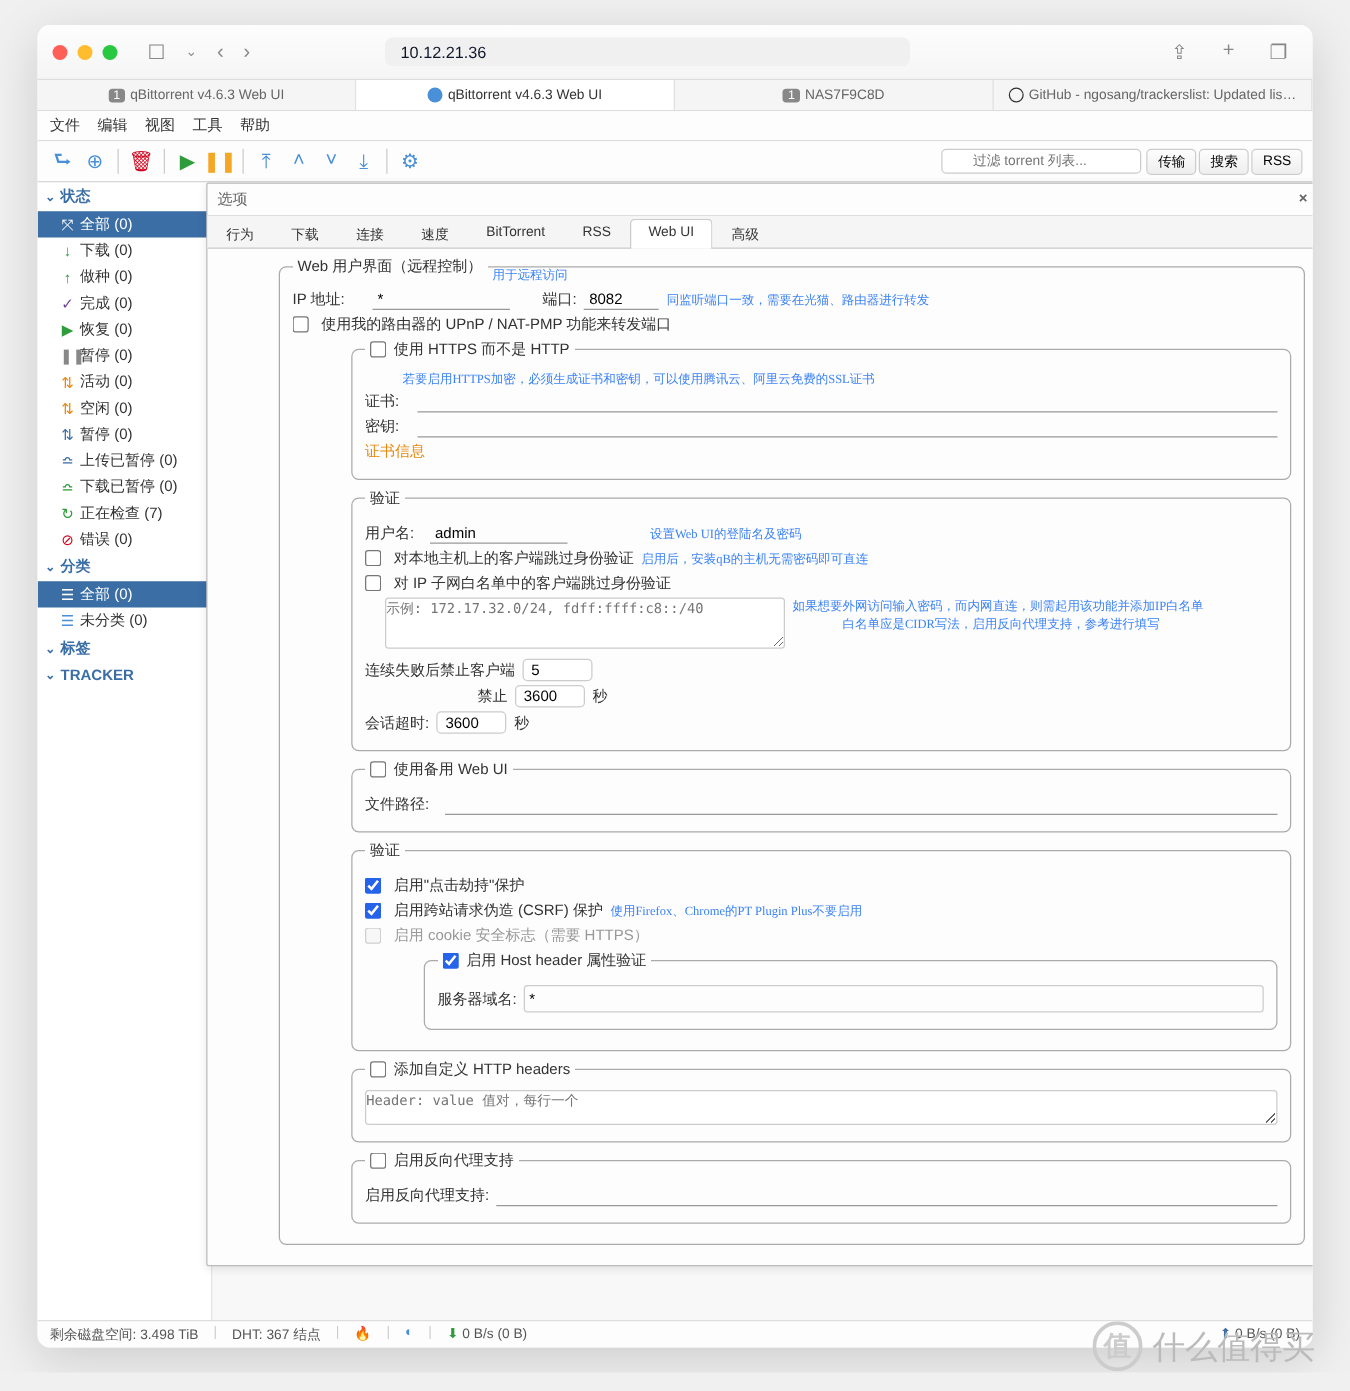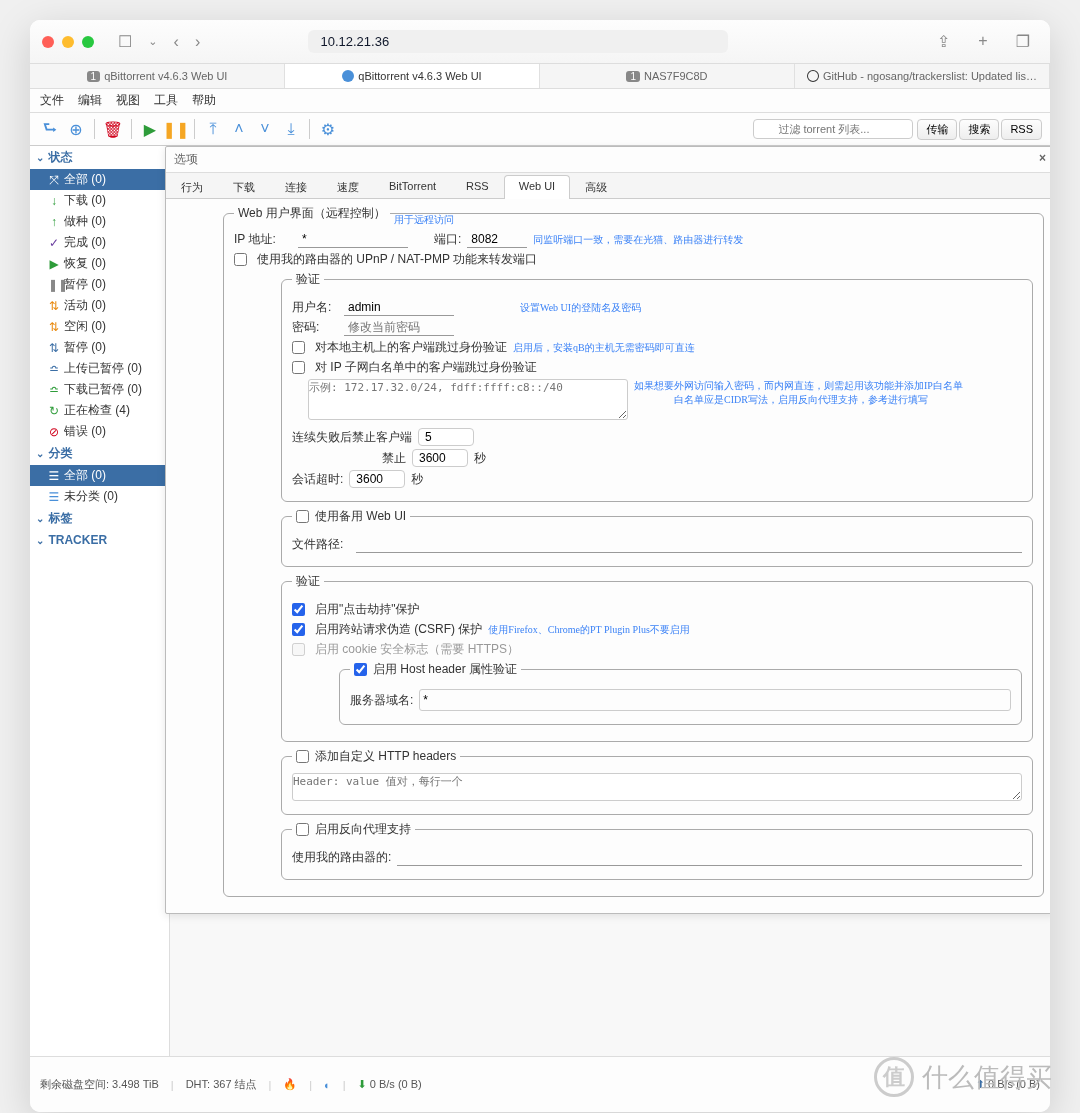--- a/index.html
+++ b/index.html
@@ -49,21 +49,21 @@
 .row { display: flex; align-items: center; gap: 6px; margin: 3px 0; flex-wrap: wrap; font-size: 12px; }
 .lbl { min-width: 58px; }
 .inp { border: none; border-bottom: 1px solid #999; padding: 1px 4px; font-size: 12px; background: transparent; }
 .inp.w1 { width: 110px; } .inp.w2 { width: 60px; } .inp.wf { flex: 1; }
 .note { color: #3b82f6; font-family: "SimSun", serif; font-size: 10px; }
 .link { color: #e8880c; cursor: pointer; font-size: 12px; }
 .spin { border: 1px solid #ccc; border-radius: 4px; padding: 1px 14px 1px 6px; width: 56px; font-size: 12px; position: relative; }
 .ta { width: 100%; border: 1px solid #ccc; border-radius: 3px; padding: 0; font-size: 11px; color: #999; resize: vertical; }
 .cb { margin-right: 4px; vertical-align: middle; }
 input[type=checkbox] { accent-color: #2563eb; }
-.statusbar { display: flex; align-items: center; justify-content: center; gap: 12px; padding: 20px 10px; background: #fdfdfd; border-top: 1px solid #ddd; font-size: 11px; color: #555; }
+.statusbar { display: flex; justify-content: center; gap: 12px; padding: 3px 10px; background: #fdfdfd; border-top: 1px solid #ddd; font-size: 11px; color: #555; }
 .sb-sep { color: #ccc; }
 .watermark { position: fixed; bottom: 16px; right: 28px; color: #bbb; font-size: 26px; font-family: "SimHei", sans-serif; display: flex; align-items: center; gap: 8px; }
 .wm-ico { width: 40px; height: 40px; border: 3px solid #ccc; border-radius: 50%; display: flex; align-items: center; justify-content: center; color: #ccc; font-weight: bold; font-size: 22px; }
 </style>
 </head>
 <body>
 
 <div class="window">
   <div class="titlebar">
     <div class="traffic">
@@ -184,21 +184,21 @@
           <div class="sb-item">
             <span class="sb-ico" style="color:#3b6ea5;">≏</span>
             <span>上传已暂停 (0)</span>
           </div>
           <div class="sb-item">
             <span class="sb-ico" style="color:#2e9c3a;">≏</span>
             <span>下载已暂停 (0)</span>
           </div>
           <div class="sb-item">
             <span class="sb-ico" style="color:#2e9c3a;">↻</span>
-            <span>正在检查 (4)</span>
+            <span>正在检查 (7)</span>
           </div>
           <div class="sb-item">
             <span class="sb-ico" style="color:#d0021b;">⊘</span>
             <span>错误 (0)</span>
           </div>
         </div>
       <div class="sb-hdr">
           <span class="chev">⌄</span>
           <span>分类</span>
         </div>
@@ -248,31 +248,45 @@
               <input class="inp w1" value="*" style="">
               <span style="margin-left:20px;">端口:</span>
               <input class="inp w2" value="8082" style="">
               <span class="note">同监听端口一致，需要在光猫、路由器进行转发</span>
             </div>
             <div class="row">
                 <input type="checkbox" class="cb" style="">
                 <span>使用我的路由器的 UPnP / NAT-PMP 功能来转发端口</span>
               </div>
 
+            <fieldset>
+              <legend>
+                  <input type="checkbox" style="">
+                  <span>使用 HTTPS 而不是 HTTP</span>
+                </legend>
+              <div class="note" style="margin-left:30px;">若要启用HTTPS加密，必须生成证书和密钥，可以使用腾讯云、阿里云免费的SSL证书</div>
+              <div class="row">
+                  <span class="lbl" style="min-width:36px;">证书:</span>
+                  <input class="inp wf" style="">
+                </div>
+              <div class="row">
+                  <span class="lbl" style="min-width:36px;">密钥:</span>
+                  <input class="inp wf" style="">
+                </div>
+              <div class="row">
+                  <span class="link">证书信息</span>
+                </div>
+            </fieldset>
 
             <fieldset>
               <legend>验证</legend>
               <div class="row">
                 <span class="lbl" style="min-width:46px;">用户名:</span>
                 <input class="inp w1" value="admin" style="">
                 <span class="note" style="margin-left:60px;">设置Web UI的登陆名及密码</span>
-              </div>
-              <div class="row">
-                <span class="lbl" style="min-width:46px;">密码:</span>
-                <input class="inp w1" style="color: rgb(153, 153, 153);" placeholder="修改当前密码">
               </div>
               <div class="row">
                   <input type="checkbox" class="cb" style="">
                   <span>对本地主机上的客户端跳过身份验证</span>
                   <span class="note">启用后，安装qB的主机无需密码即可直连</span>
                 </div>
               <div class="row">
                   <input type="checkbox" class="cb" style="">
                   <span>对 IP 子网白名单中的客户端跳过身份验证</span>
                 </div>
@@ -344,21 +358,21 @@
                 </legend>
               <textarea class="ta" rows="2" placeholder="Header: value 值对，每行一个" style=""></textarea>
             </fieldset>
 
             <fieldset>
               <legend>
                   <input type="checkbox" style="">
                   <span>启用反向代理支持</span>
                 </legend>
               <div class="row">
-                  <span>使用我的路由器的:</span>
+                  <span>启用反向代理支持:</span>
                   <input class="inp wf" style="">
                 </div>
             </fieldset>
           </fieldset>
 
         </div>
       </div>
     </div>
   </div>
 

